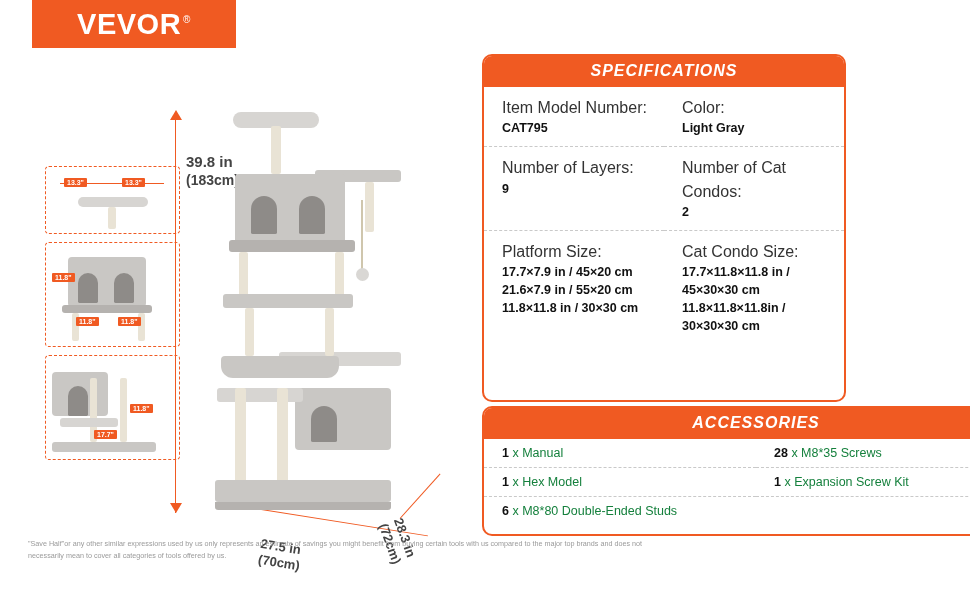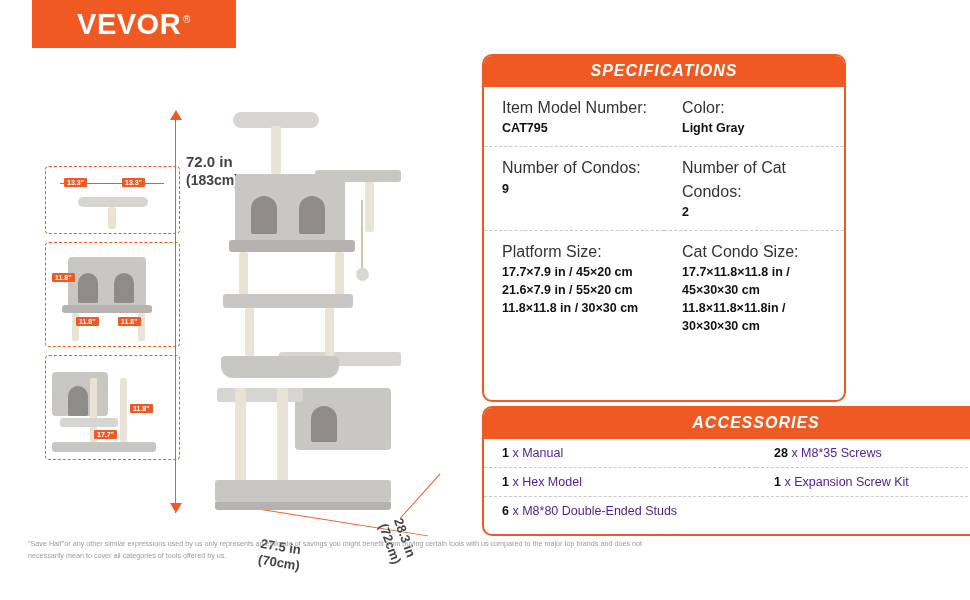--- a/index.html
+++ b/index.html
@@ -154,21 +154,21 @@
 
   .acc-table { width: 100%; border-collapse: collapse; }
   .acc-table td {
     width: 50%;
     padding: 7px 0 7px 18px;
     border-bottom: 1px dashed #c9c9c9;
     font-size: 12.5px;
   }
   .acc-table tr:last-child td { border-bottom: none; }
   .acc-qty { font-weight: bold; color: #111; }
-  .acc-name { color: #4c1d95; }
+  .acc-name { color: #15803d; }
 
   
   .footer {
     position: absolute;
     left: 28px; top: 538px; width: 620px;
     font-size: 7.2px;
     line-height: 1.65;
     color: #9a9a9a;
   }
 </style>
@@ -178,21 +178,21 @@
 <div class="brand">
   <span class="brand-text"><span>VEVOR</span><span class="brand-reg">®</span></span>
 </div>
 
 <div class="product-area">
 
   <div class="arrow-up"></div>
   <div class="dim-vline"></div>
   <div class="arrow-down"></div>
   <div class="dim-height">
-    <div>72.0 in</div>
+    <div>39.8 in</div>
     <div class="sub">(183cm)</div>
   </div>
 
   <div class="dim-bottom-line"></div>
   <div class="dim-width-label">
     <div>27.5 in</div>
     <div>(70cm)</div>
   </div>
   <div class="dim-depth-line"></div>
   <div class="dim-depth-label">
@@ -277,21 +277,21 @@
         <div class="spec-label">Item Model Number:</div>
         <div class="spec-value">CAT795</div>
       </td>
       <td>
         <div class="spec-label">Color:</div>
         <div class="spec-value">Light Gray</div>
       </td>
     </tr>
     <tr>
       <td>
-        <div class="spec-label">Number of Condos:</div>
+        <div class="spec-label">Number of Layers:</div>
         <div class="spec-value">9</div>
       </td>
       <td>
         <div class="spec-label">Number of Cat Condos:</div>
         <div class="spec-value">2</div>
       </td>
     </tr>
     <tr>
       <td>
         <div class="spec-label">Platform Size:</div>

